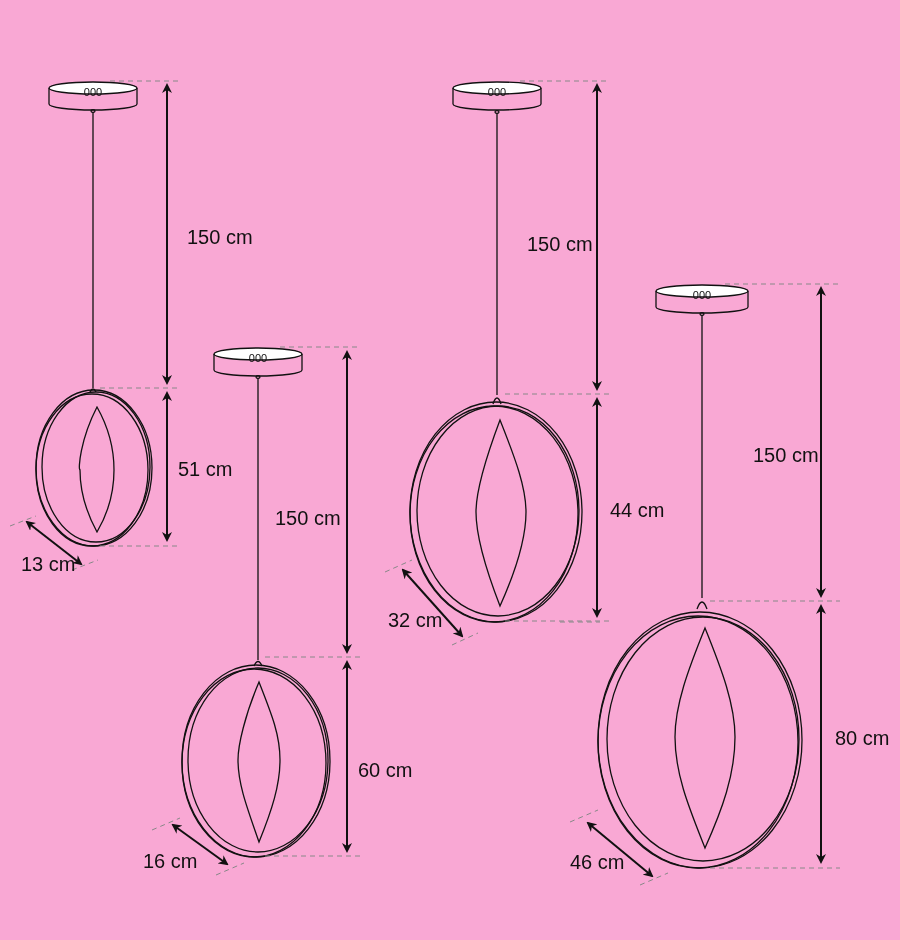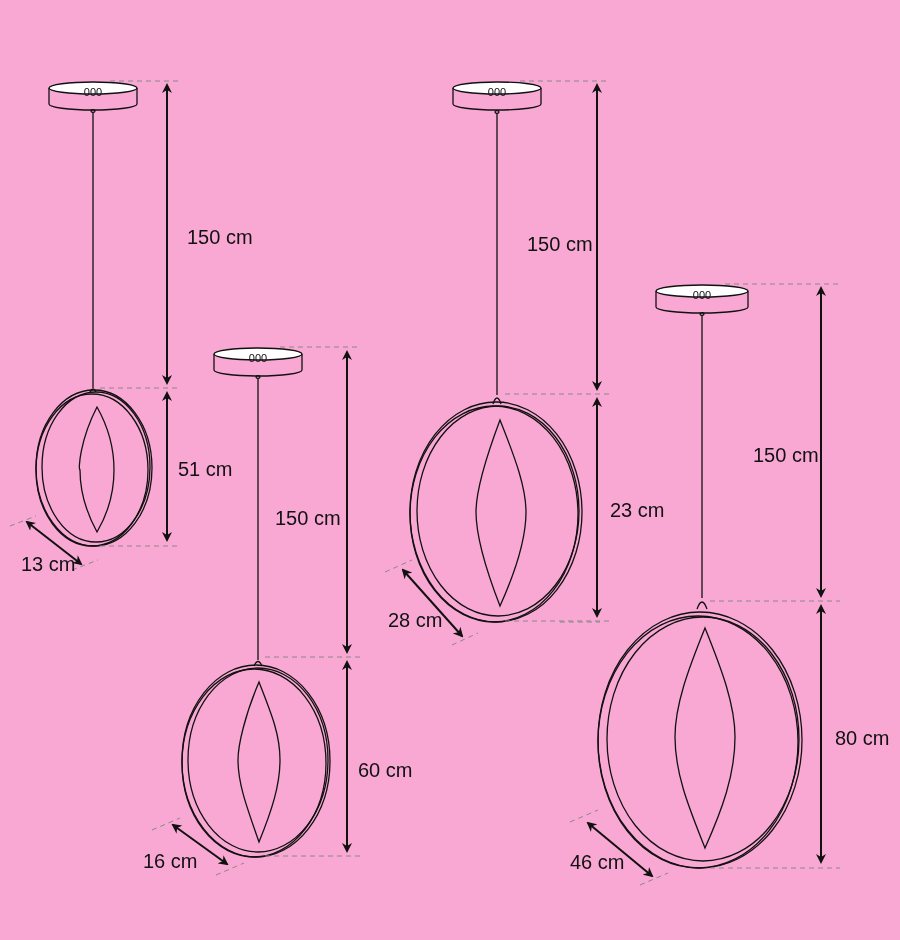--- a/index.html
+++ b/index.html
@@ -123,19 +123,19 @@
 
 <span class="lbl" style="left:187px;top:226px">150 cm</span>
 <span class="lbl" style="left:178px;top:458px">51 cm</span>
 <span class="lbl" style="left:21px;top:553px">13 cm</span>
 
 <span class="lbl" style="left:275px;top:507px">150 cm</span>
 <span class="lbl" style="left:358px;top:759px">60 cm</span>
 <span class="lbl" style="left:143px;top:850px">16 cm</span>
 
 <span class="lbl" style="left:527px;top:233px">150 cm</span>
-<span class="lbl" style="left:610px;top:499px">23 cm</span>
-<span class="lbl" style="left:388px;top:609px">28 cm</span>
+<span class="lbl" style="left:610px;top:499px">44 cm</span>
+<span class="lbl" style="left:388px;top:609px">32 cm</span>
 
 <span class="lbl" style="left:753px;top:444px">150 cm</span>
 <span class="lbl" style="left:835px;top:727px">80 cm</span>
 <span class="lbl" style="left:570px;top:851px">46 cm</span>
 </div>
 
 </body></html>

